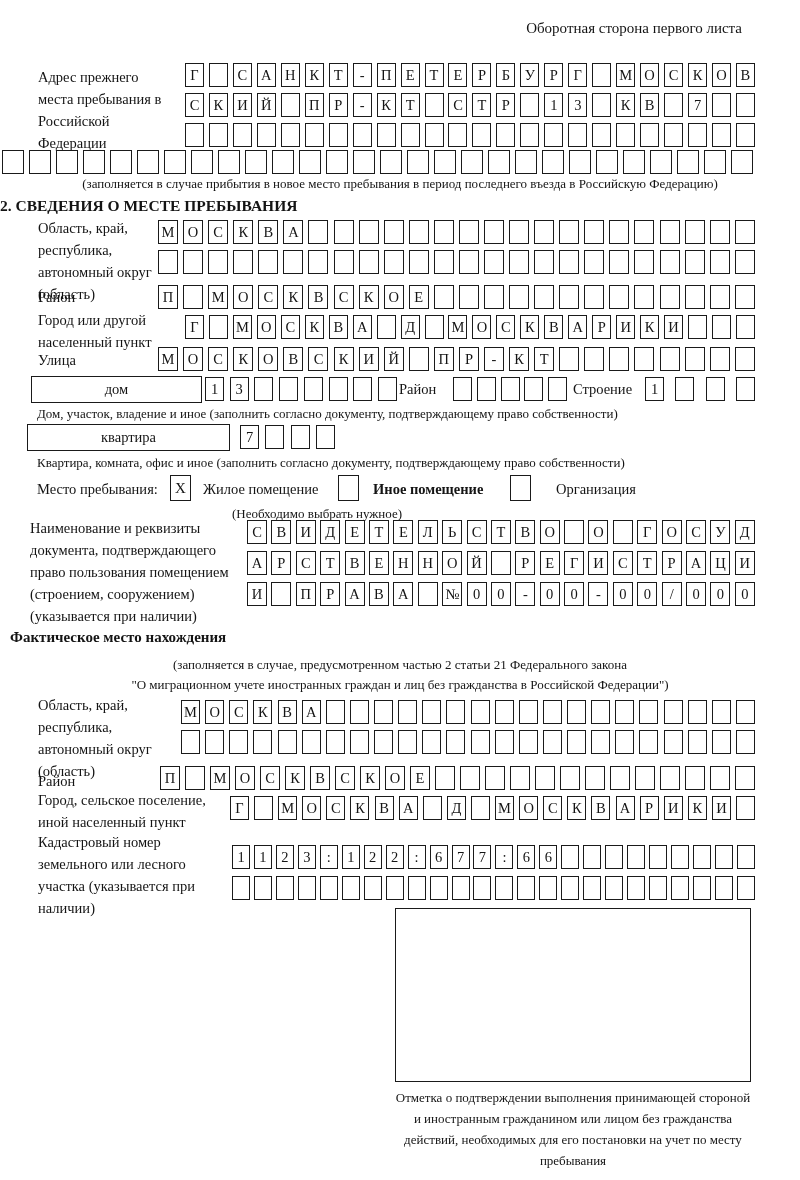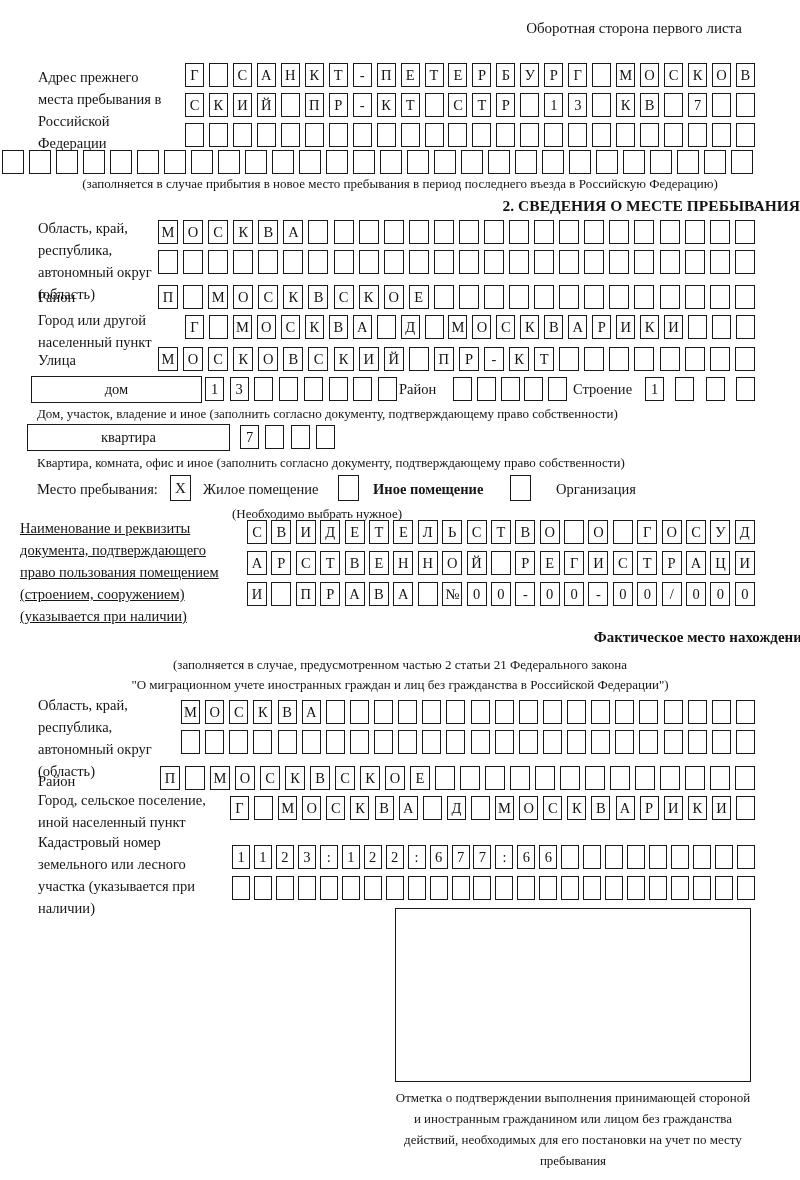--- a/index.html
+++ b/index.html
@@ -2,21 +2,21 @@
 <html><head>
 <meta charset="utf-8">
 <style>
   html,body{margin:0;padding:0;background:#fff;}
   .page{position:relative;width:800px;height:1180px;background:#ffffff;
         font-family:"Liberation Serif","DejaVu Serif",serif;color:#141414;overflow:hidden;}
   .hdr{position:absolute;top:20px;right:58px;font-size:15px;}
   .lbl{position:absolute;font-size:14.5px;line-height:22px;}
   .note{position:absolute;font-size:13px;line-height:20px;}
   .center{left:0;width:800px;text-align:center;}
-  .sect{position:absolute;left:0;width:800px;text-align:right;font-weight:bold;font-size:15.5px;font-family:Liberation Serif, serif;}
+  .sect{position:absolute;left:0;width:800px;text-align:left;font-weight:bold;font-size:15.5px;font-family:Liberation Serif, serif;}
   .row{position:absolute;display:flex;justify-content:space-between;}
   .cell{display:inline-flex;align-items:center;justify-content:center;
         box-sizing:border-box;border:1.6px solid #1a1a1a;height:24px;
         font-size:14.5px;background:#fff;flex:0 0 auto;}
   .cw19 .cell{width:19px;} .cw20 .cell{width:20px;} .cw22 .cell{width:22px;} .cw18 .cell{width:18px;}
   .cb{position:absolute;width:21px;height:26px;border:1.6px solid #1a1a1a;display:inline-flex;
       align-items:center;justify-content:center;font-size:15px;box-sizing:border-box;}
   .wbox{position:absolute;height:27px;border:1.7px solid #1a1a1a;box-sizing:border-box;
         display:flex;align-items:center;justify-content:center;font-size:14.5px;}
   .bigbox{position:absolute;left:395px;top:908px;width:356px;height:174px;
@@ -319,21 +319,21 @@
 
   <div class="lbl" style="left:37px;top:478px;">Место пребывания:</div>
   <div class="cb" style="left:170px;top:475px;">X</div>
   <div class="lbl" style="left:203px;top:478px;">Жилое помещение</div>
   <div class="cb" style="left:338px;top:475px;"></div>
   <div class="lbl" style="left:373px;top:478px;font-weight:bold;">Иное помещение</div>
   <div class="cb" style="left:510px;top:475px;"></div>
   <div class="lbl" style="left:556px;top:478px;">Организация</div>
   <div class="note" style="left:232px;top:504px;">(Необходимо выбрать нужное)</div>
 
-  <div class="lbl" style="left:20px;top:517px;width:205px;text-decoration:underline;">Наименование и реквизиты документа, подтверждающего право пользования помещением (строением, сооружением) (указывается при наличии)</div>
+  <div class="lbl" style="left:30px;top:517px;width:205px;">Наименование и реквизиты документа, подтверждающего право пользования помещением (строением, сооружением) (указывается при наличии)</div>
   <div class="row cw20" style="left:247px;top:520px;width:508px;">
       <span class="cell">С</span>
       <span class="cell">В</span>
       <span class="cell">И</span>
       <span class="cell">Д</span>
       <span class="cell">Е</span>
       <span class="cell">Т</span>
       <span class="cell">Е</span>
       <span class="cell">Л</span>
       <span class="cell">Ь</span>

